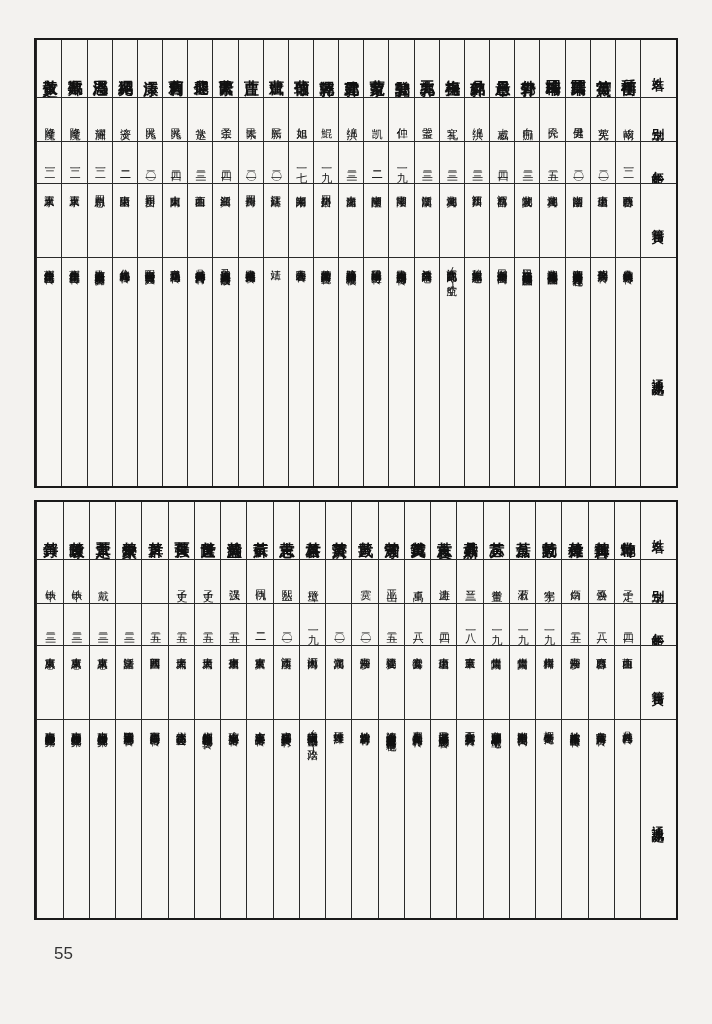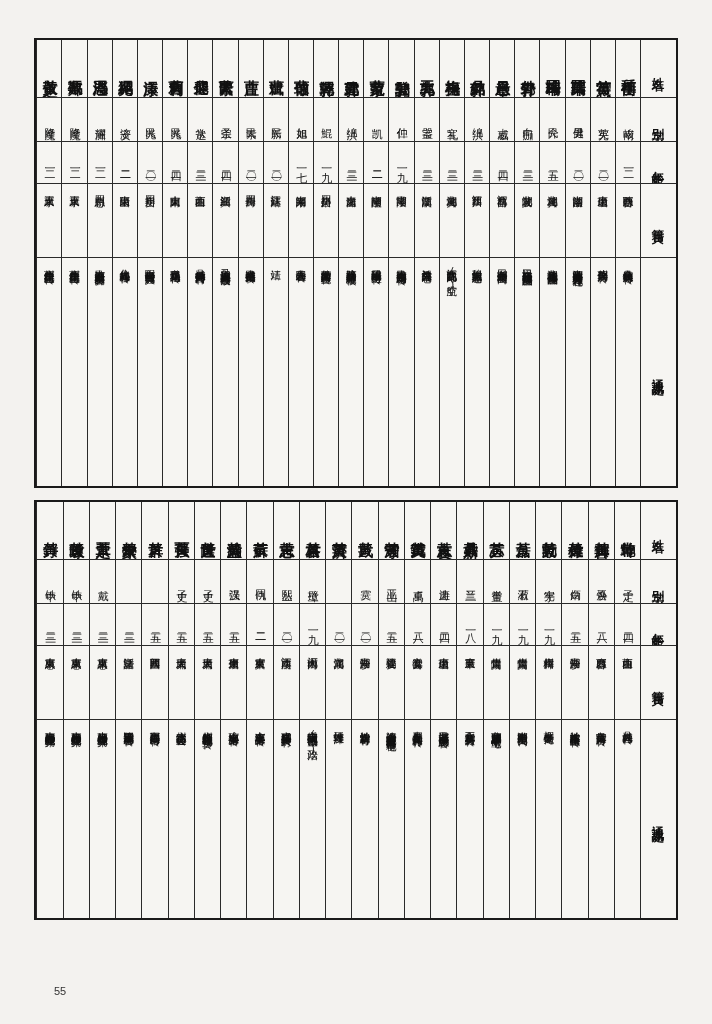--- a/index.html
+++ b/index.html
@@ -73,22 +73,22 @@
   .header-col .cell {
     font-size: 12.5px;
     font-weight: bold;
     justify-content: center;
     letter-spacing: 2px;
   }
 
   .pagenum {
     position: absolute;
     left: 54px;
-    top: 985px;
-    font-size: 11px;
+    top: 944px;
+    font-size: 17px;
     color: #333;
     font-family: "Liberation Sans", sans-serif;
   }
 </style>
 </head>
 <body>
 
 <div class="page">
 
   <div class="table-block" id="block-top">

